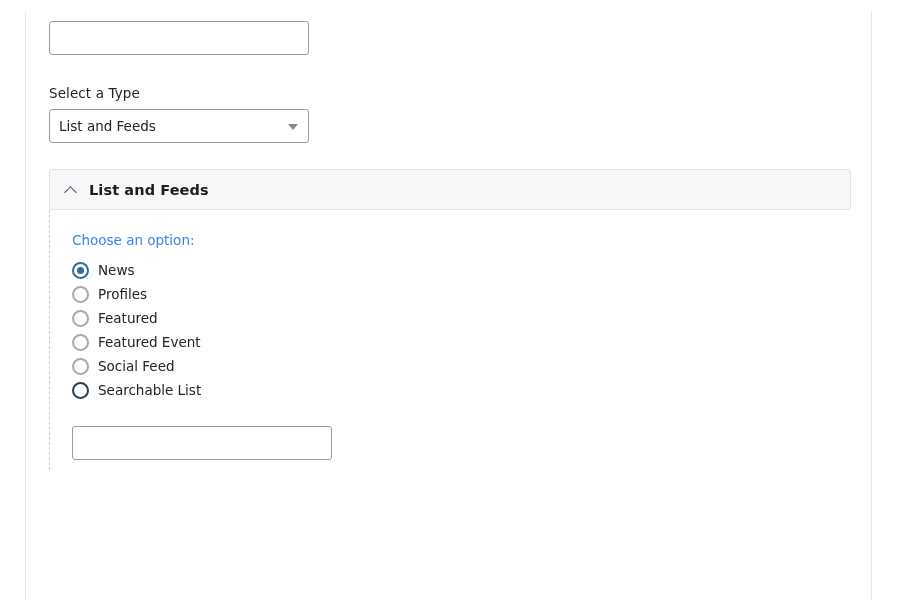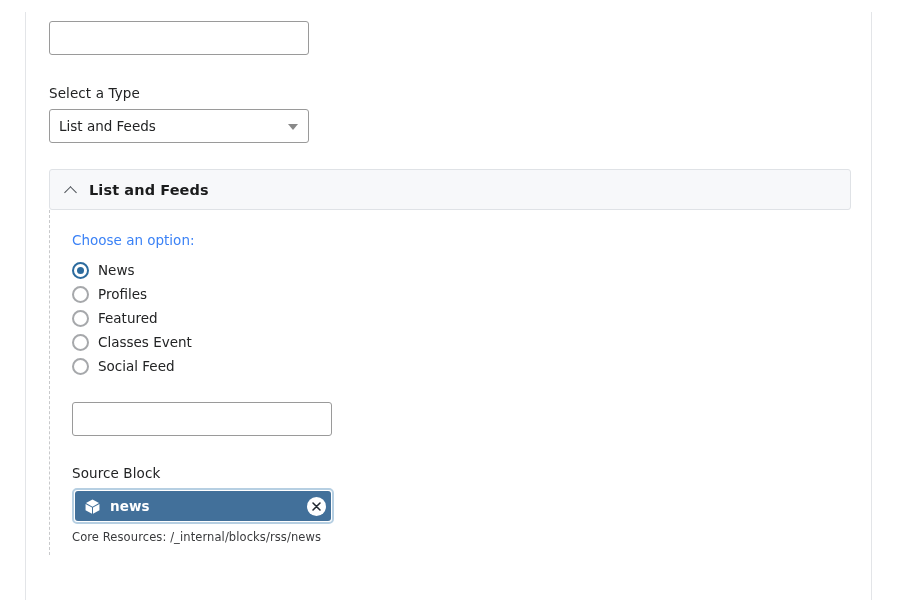--- a/index.html
+++ b/index.html
@@ -278,51 +278,34 @@
           <div class="radio-row">
             <span class="radio"></span>
             <span class="radio-label">Profiles</span>
           </div>
           <div class="radio-row">
             <span class="radio"></span>
             <span class="radio-label">Featured</span>
           </div>
           <div class="radio-row">
             <span class="radio"></span>
-            <span class="radio-label">Classes Event</span>
+            <span class="radio-label">Featured Event</span>
           </div>
           <div class="radio-row">
             <span class="radio"></span>
             <span class="radio-label">Social Feed</span>
+          </div>
+          <div class="radio-row">
+            <span class="radio focused"></span>
+            <span class="radio-label">Searchable List</span>
           </div>
         </div>
 
         <div id="custom-classes-row">
           <input class="text-input" type="text" placeholder="" style="">
         </div>
 
-        <div id="source-block-row">
-          <label class="field-label">Source Block</label>
-
-          <div class="chip-outer">
-            <div class="chip">
-              <svg class="cube-icon" viewBox="0 0 24 24">
-                <path d="M12 2.2 21.2 7.2 12 12.2 2.8 7.2 Z" fill="#ffffff"></path>
-                <path d="M2.2 8.4 11.3 13.3 11.3 22.2 2.2 17.3 Z" fill="#ffffff"></path>
-                <path d="M21.8 8.4 12.7 13.3 12.7 22.2 21.8 17.3 Z" fill="#ffffff"></path>
-              </svg>
-              <span class="chip-label">news</span>
-              <span class="chip-close">
-                <svg width="11" height="11" viewBox="0 0 12 12">
-                  <path d="M2.2 2.2 L9.8 9.8 M9.8 2.2 L2.2 9.8" stroke="#222831" stroke-width="1.7" stroke-linecap="round"></path>
-                </svg>
-              </span>
-            </div>
-          </div>
-
-          <div class="chip-caption">Core Resources: /_internal/blocks/rss/news</div>
-        </div>
 
       </div>
     </div>
 
   </div>
 </div>
 
 </body></html>

